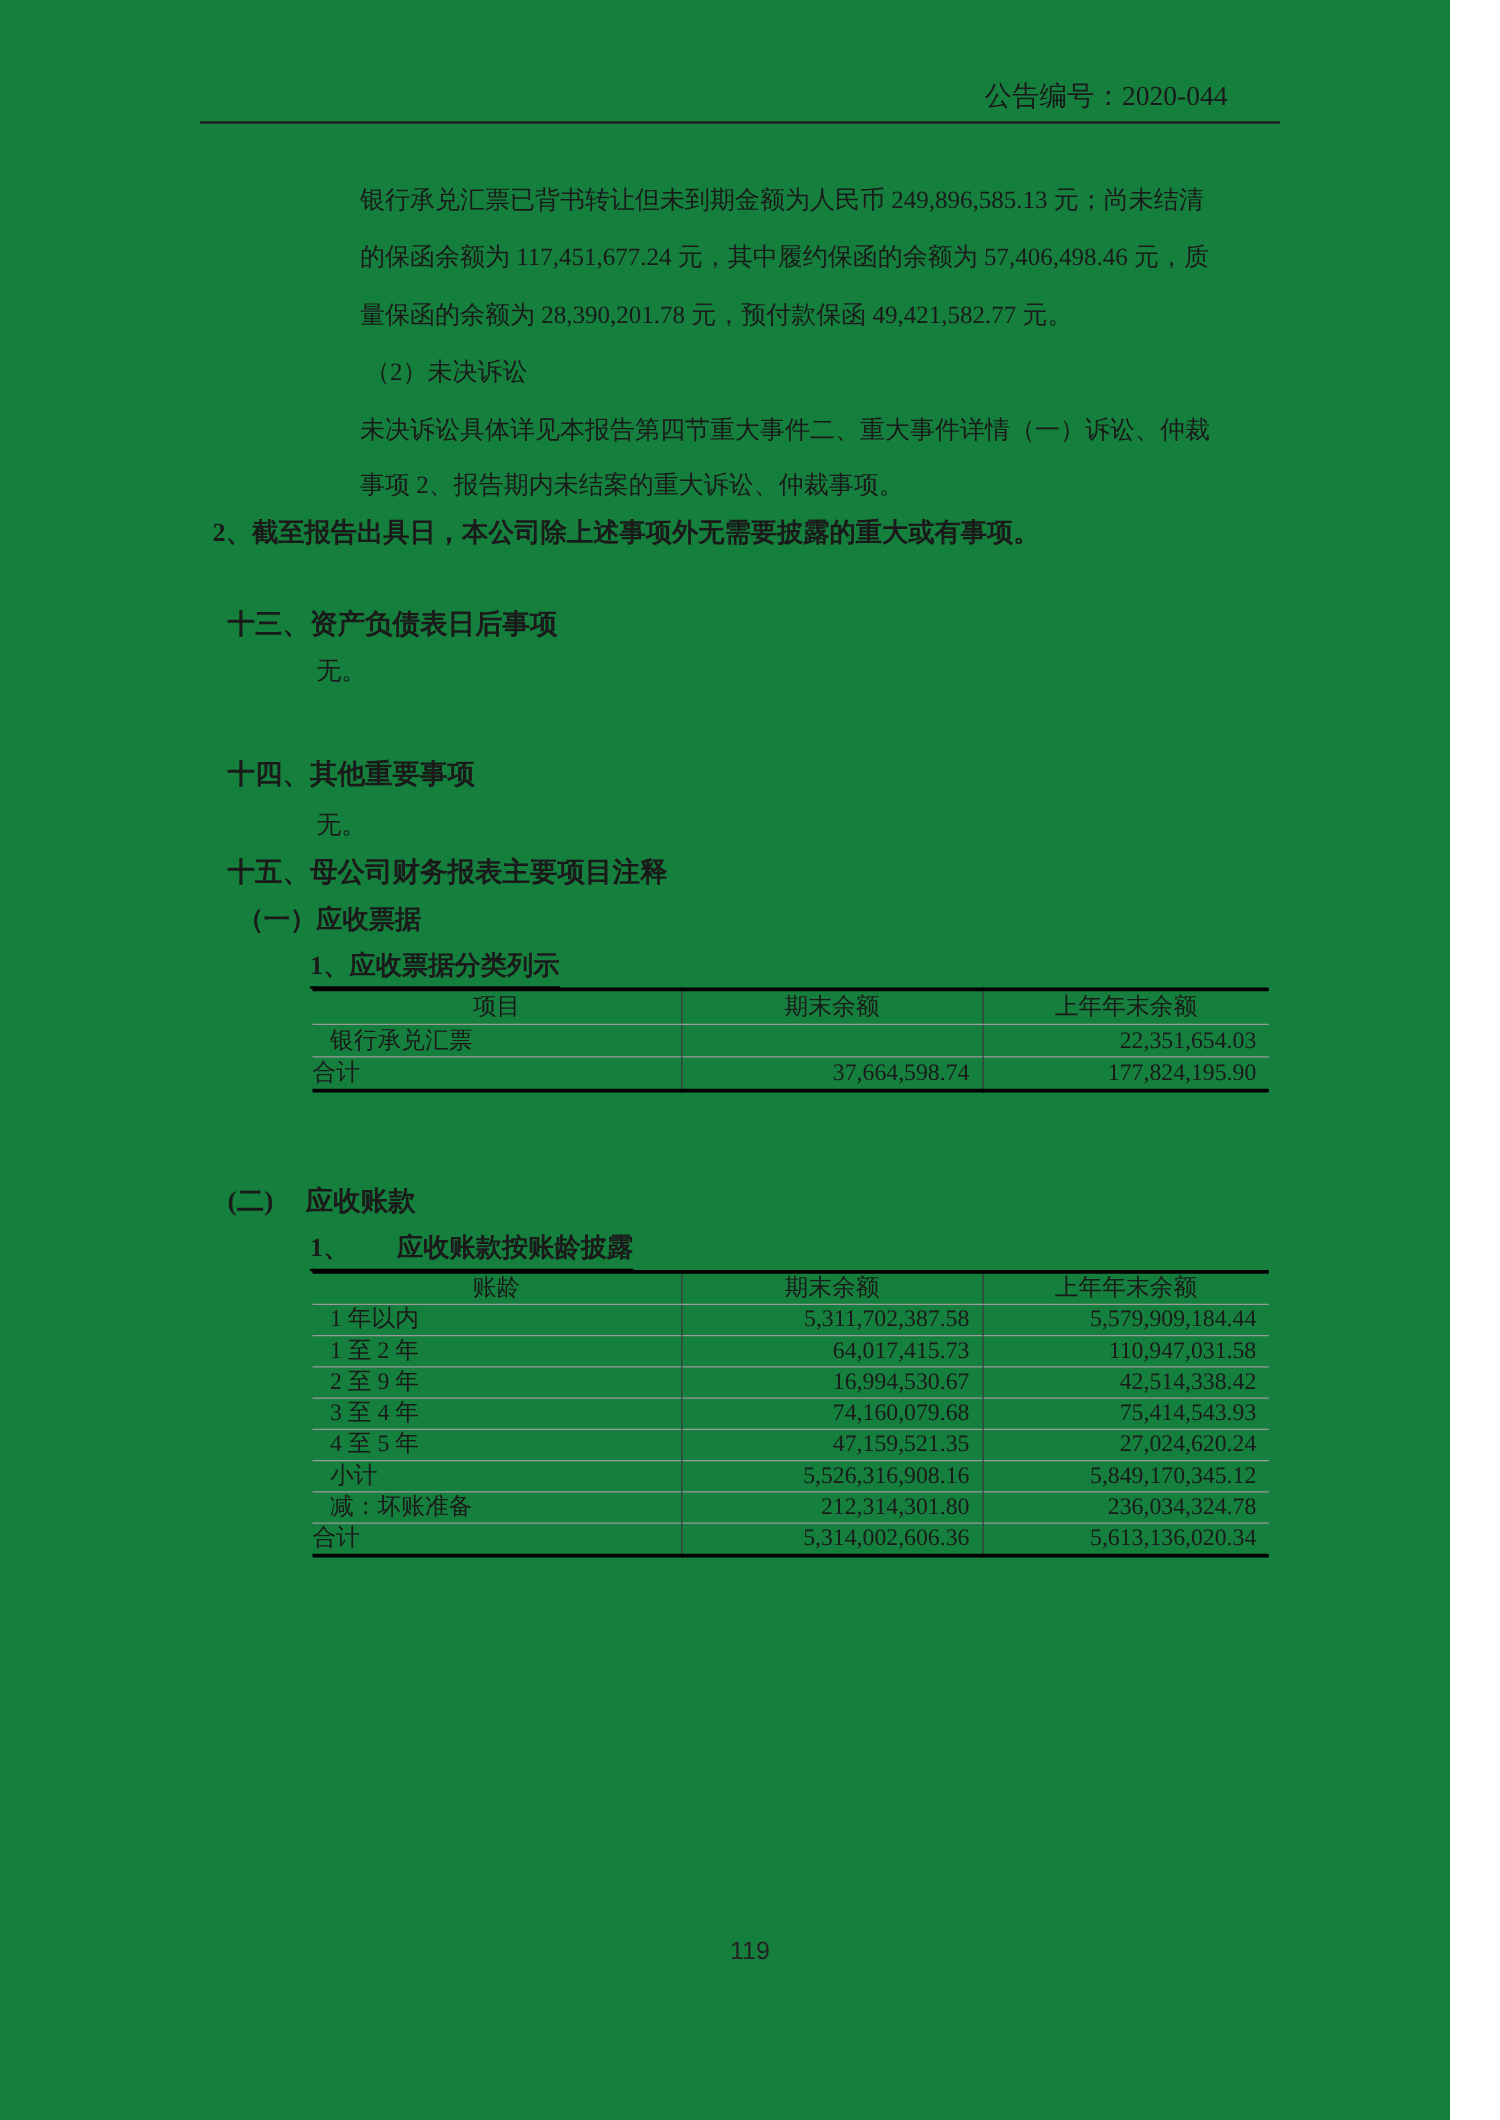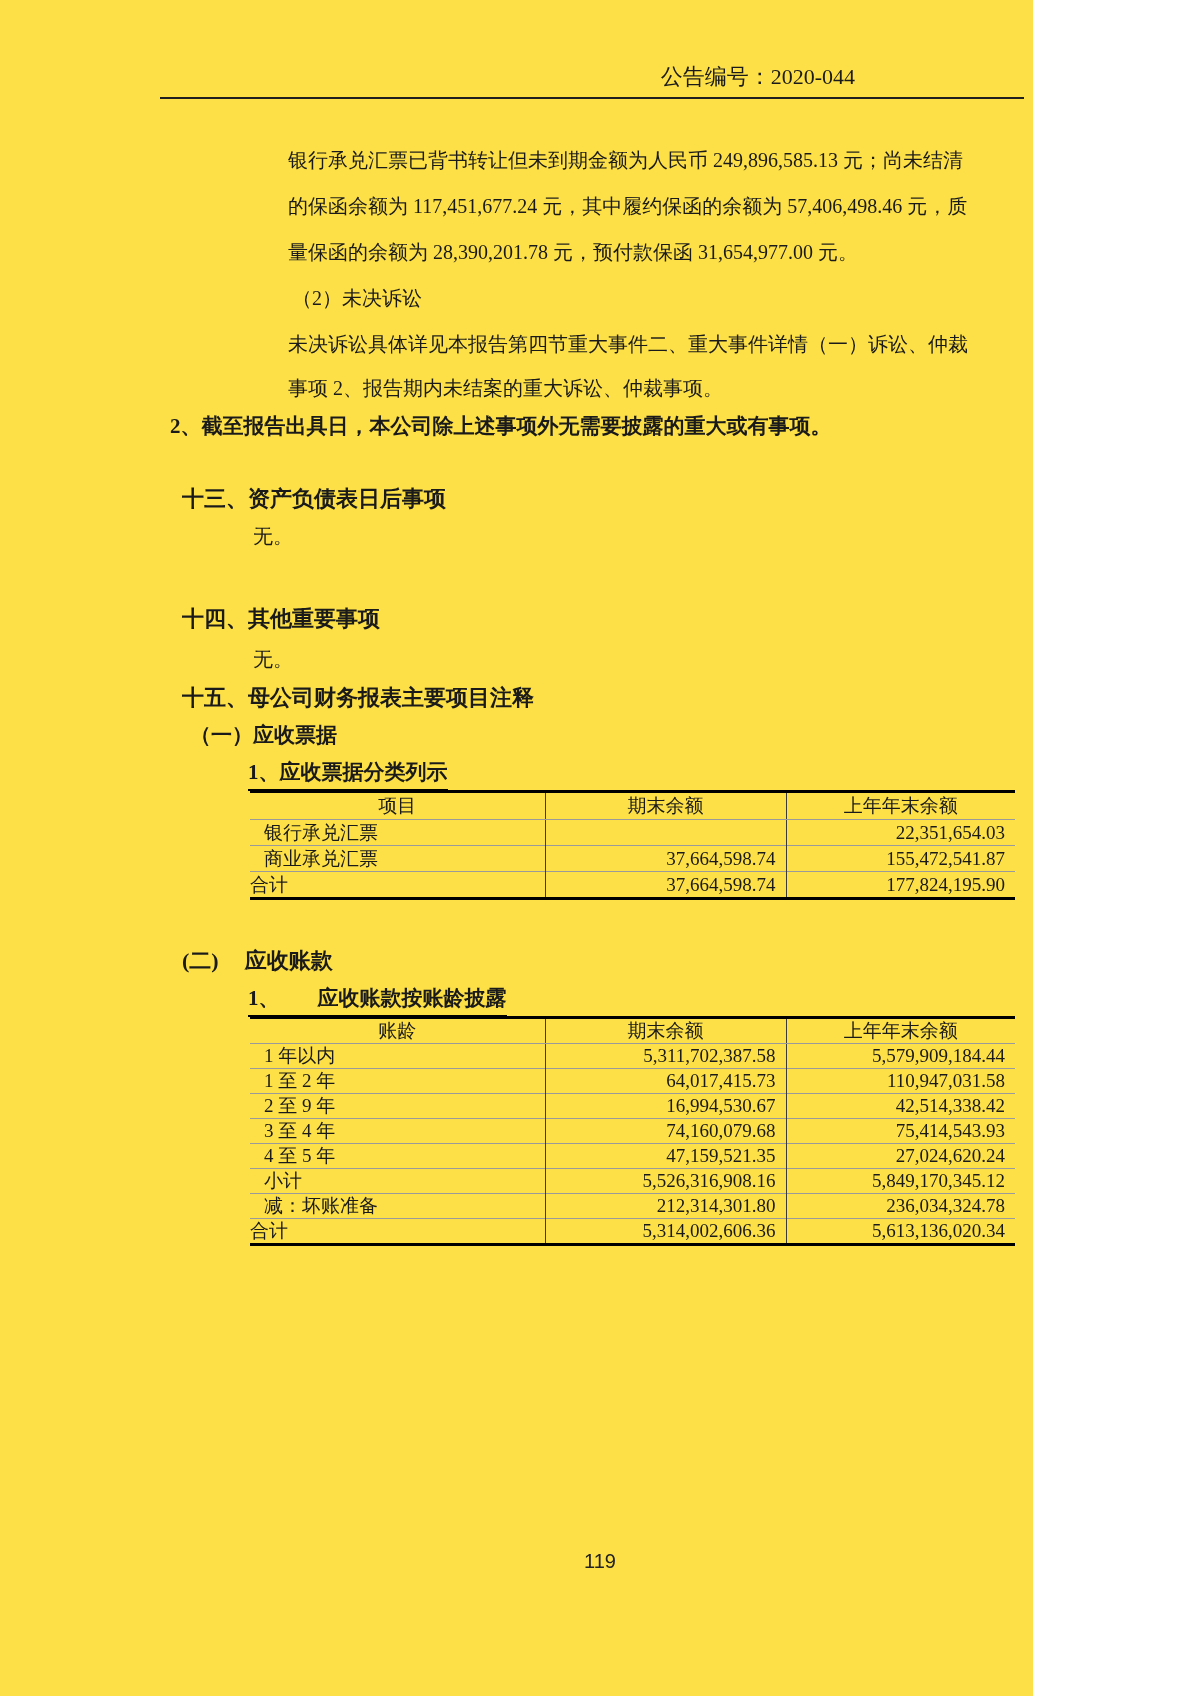--- a/index.html
+++ b/index.html
@@ -1,20 +1,20 @@
 <!DOCTYPE html>
 <html><head>
 <meta charset="utf-8">
 <style>
   html,body{margin:0;padding:0;background:#ffffff;}
   #page{
     position:relative;
-    width:1033px;
+    width:1160px;
     height:1696px;
-    background:#fde047;
+    background:#15803d;
     font-family:"Liberation Serif","DejaVu Serif",serif;
     color:#1a1a1a;
     overflow:hidden;
   }
   .abs{position:absolute;white-space:nowrap;}
   .doc-no{top:62px;right:178px;font-size:22px;}
   .header-rule{top:97px;left:160px;width:864px;border-top:2px solid #1f1f1f;height:0;}
   .body-line{font-size:20px;line-height:28px;text-align:center;}
   .p-l1{top:146px;left:288px;}
   .p-l2{top:192px;left:288px;}
@@ -58,21 +58,21 @@
 </head>
 <body>
 
 <div id="page">
 
   <div class="abs doc-no">公告编号：2020-044</div>
   <div class="abs header-rule"></div>
 
   <div class="abs body-line p-l1">银行承兑汇票已背书转让但未到期金额为人民币 249,896,585.13 元；尚未结清</div>
   <div class="abs body-line p-l2">的保函余额为 117,451,677.24 元，其中履约保函的余额为 57,406,498.46 元，质</div>
-  <div class="abs body-line p-l3">量保函的余额为 28,390,201.78 元，预付款保函 31,654,977.00 元。</div>
+  <div class="abs body-line p-l3">量保函的余额为 28,390,201.78 元，预付款保函 49,421,582.77 元。</div>
 
   <div class="abs body-line p-sub">（2）未决诉讼</div>
   <div class="abs body-line p-l4">未决诉讼具体详见本报告第四节重大事件二、重大事件详情（一）诉讼、仲裁</div>
   <div class="abs body-line p-l5">事项 2、报告期内未结案的重大诉讼、仲裁事项。</div>
 
   <div class="abs p-bold">2、截至报告出具日，本公司除上述事项外无需要披露的重大或有事项。</div>
 
   <div class="abs h-sec s13">十三、资产负债表日后事项</div>
   <div class="abs none1">无。</div>
 
@@ -101,25 +101,20 @@
             <th>项目</th>
             <th>期末余额</th>
             <th>上年年末余额</th>
           </tr>
         </thead>
         <tbody>
           <tr>
             <td class="lab">银行承兑汇票</td>
             <td class="num"></td>
             <td class="num">22,351,654.03</td>
-          </tr>
-          <tr>
-            <td class="lab">商业承兑汇票</td>
-            <td class="num">37,664,598.74</td>
-            <td class="num">155,472,541.87</td>
           </tr>
           <tr>
             <td class="lab center">合计</td>
             <td class="num">37,664,598.74</td>
             <td class="num">177,824,195.90</td>
           </tr>
         </tbody>
       </table>
   </div>
 

